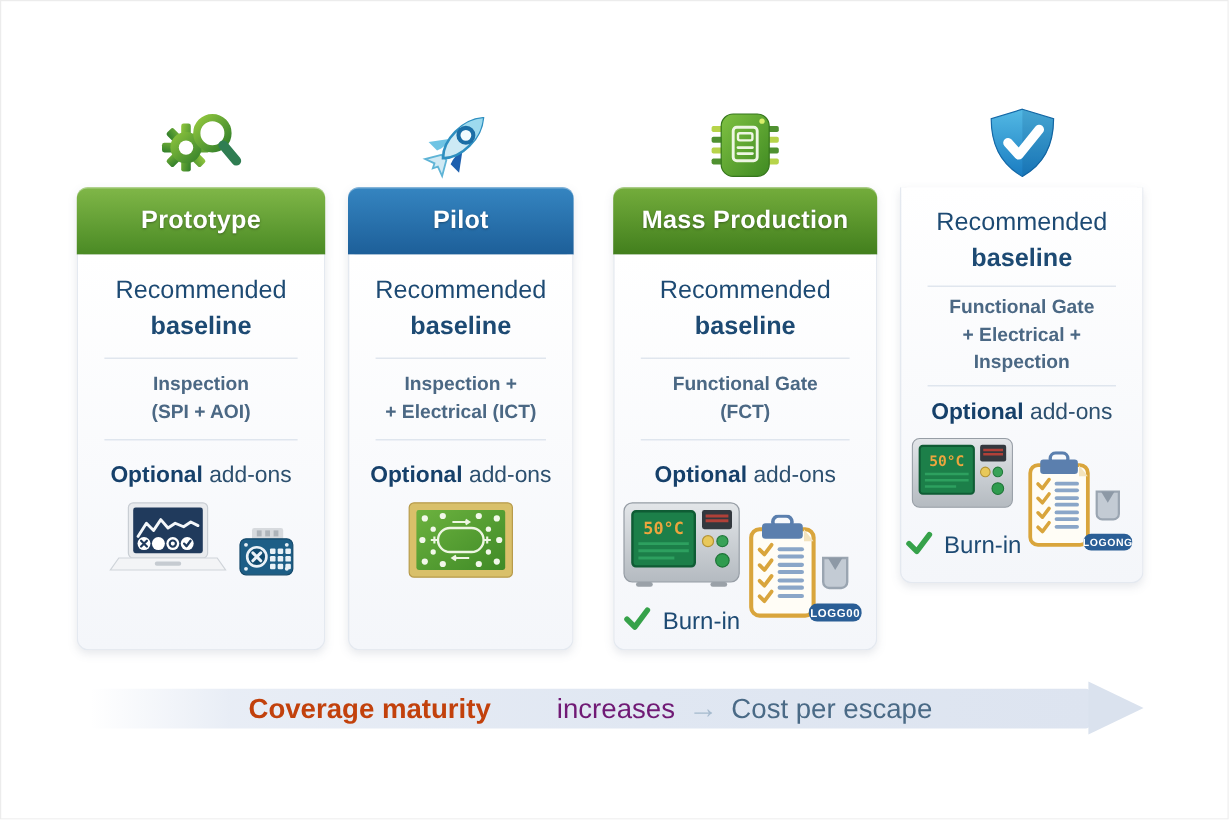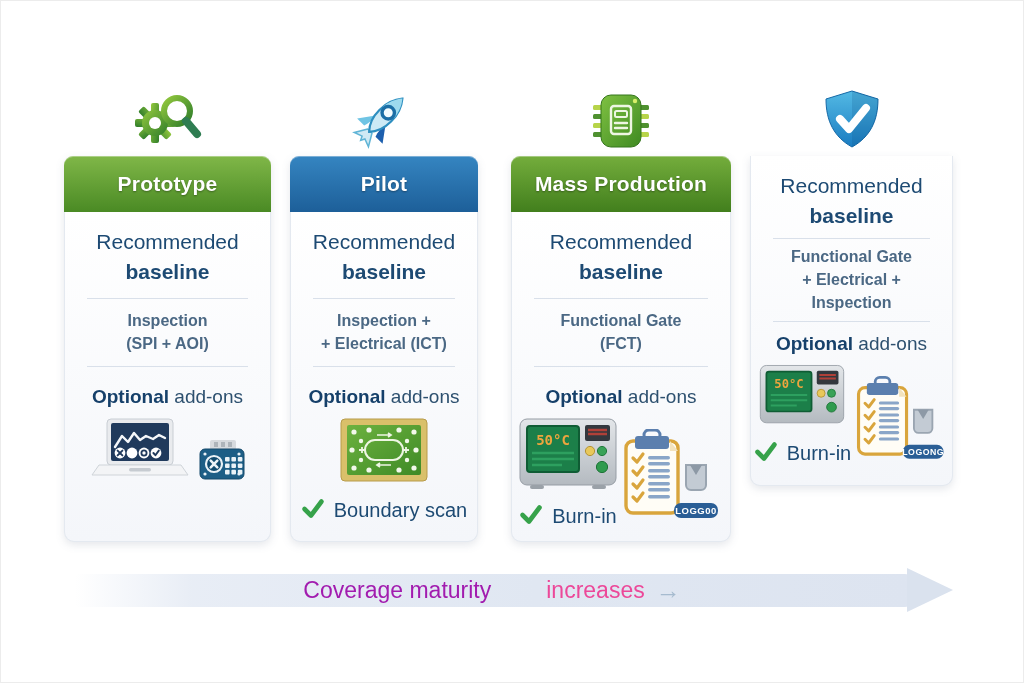--- a/index.html
+++ b/index.html
@@ -40,22 +40,22 @@
   .checkrow { margin-top:auto; margin-bottom:16px; display:flex; justify-content:center; align-items:center; gap:9px; font-size:20px; color:#1d4a73; }
   .checkrow.inline { margin:2px 0 0 0; }
   
   .footer { position:absolute; left:74px; top:567px; width:882px; height:44px; }
   .band { position:absolute; left:0; top:6px; height:33px; width:834px; border-radius:4px;
     background:linear-gradient(90deg, rgba(228,234,244,0) 0%, rgba(228,234,244,0.85) 14%, #e0e7f2 55%, #dde4f0 100%); }
   .head { position:absolute; left:832px; top:0; width:0; height:0;
     border-top:22px solid transparent; border-bottom:22px solid transparent; border-left:46px solid #dae2ee; }
   .footer-text { position:absolute; left:0; top:0; width:834px; height:44px;
     display:flex; align-items:center; justify-content:center; gap:11px; font-size:23px; }
-  .ft-bold { font-weight:normal; color:#a21caf; }
-  .ft-norm { color:#ec4899;margin-left:44px; }
+  .ft-bold { font-weight:bold; color:#c2410c; }
+  .ft-norm { color:#701a75;margin-left:44px; }
   .ft-arrow { color:#a6bbcf; font-size:25px; }
   .ft-tail { color:#4a6a86; }
 </style>
 </head>
 <body>
 
 <div class="canvas">
   <div class="cols">
 
     <section class="col w1">
@@ -199,28 +199,20 @@
                   <circle cx="22" cy="43" r="2.2"></circle>
                     <circle cx="68" cy="43" r="2.2"></circle>
                 </g>
                 <rect x="26" y="23" width="38" height="20" rx="10" fill="none" stroke="#eef6e3" stroke-width="2"></rect>
                 <path d="M20 33 L26 33 M23 30 L23 36" stroke="#eef6e3" stroke-width="1.8"></path>
                 <path d="M64 33 L70 33 M67 30 L67 36" stroke="#eef6e3" stroke-width="1.8"></path>
                 <path d="M38 18 L52 18 M49 16 L52 18 L49 20" fill="none" stroke="#eef6e3" stroke-width="1.7"></path>
                 <path d="M52 48 L38 48 M41 46 L38 48 L41 50" fill="none" stroke="#eef6e3" stroke-width="1.7"></path>
               </svg>
             </span>
-          </div>
-          <div class="checkrow">
-            <span>
-              <svg width="24" height="24" viewBox="0 0 24 24">
-                <path d="M3.5 13 L10 19.5 L20.5 5.5" fill="none" stroke="#36a24a" stroke-width="4.6" stroke-linecap="round" stroke-linejoin="round"></path>
-              </svg>
-            </span>
-            <span>Boundary scan</span>
           </div>
         </div>
       </div>
     </section>
 
     <section class="col w3">
       <div class="icon-slot">
         <svg width="72" height="62" viewBox="0 0 72 62">
           <defs>
             <linearGradient id="chpg" x1="0" y1="0" x2="1" y2="1">
@@ -414,15 +406,16 @@
     </section>
   </div>
 
   <div class="footer">
     <div class="band"></div>
     <div class="head"></div>
     <div class="footer-text">
       <span class="ft-bold">Coverage maturity</span>
       <span class="ft-norm">increases</span>
       <span class="ft-arrow">→</span>
+      <span class="ft-tail">Cost per escape</span>
     </div>
   </div>
 </div>
 
 </body></html>

